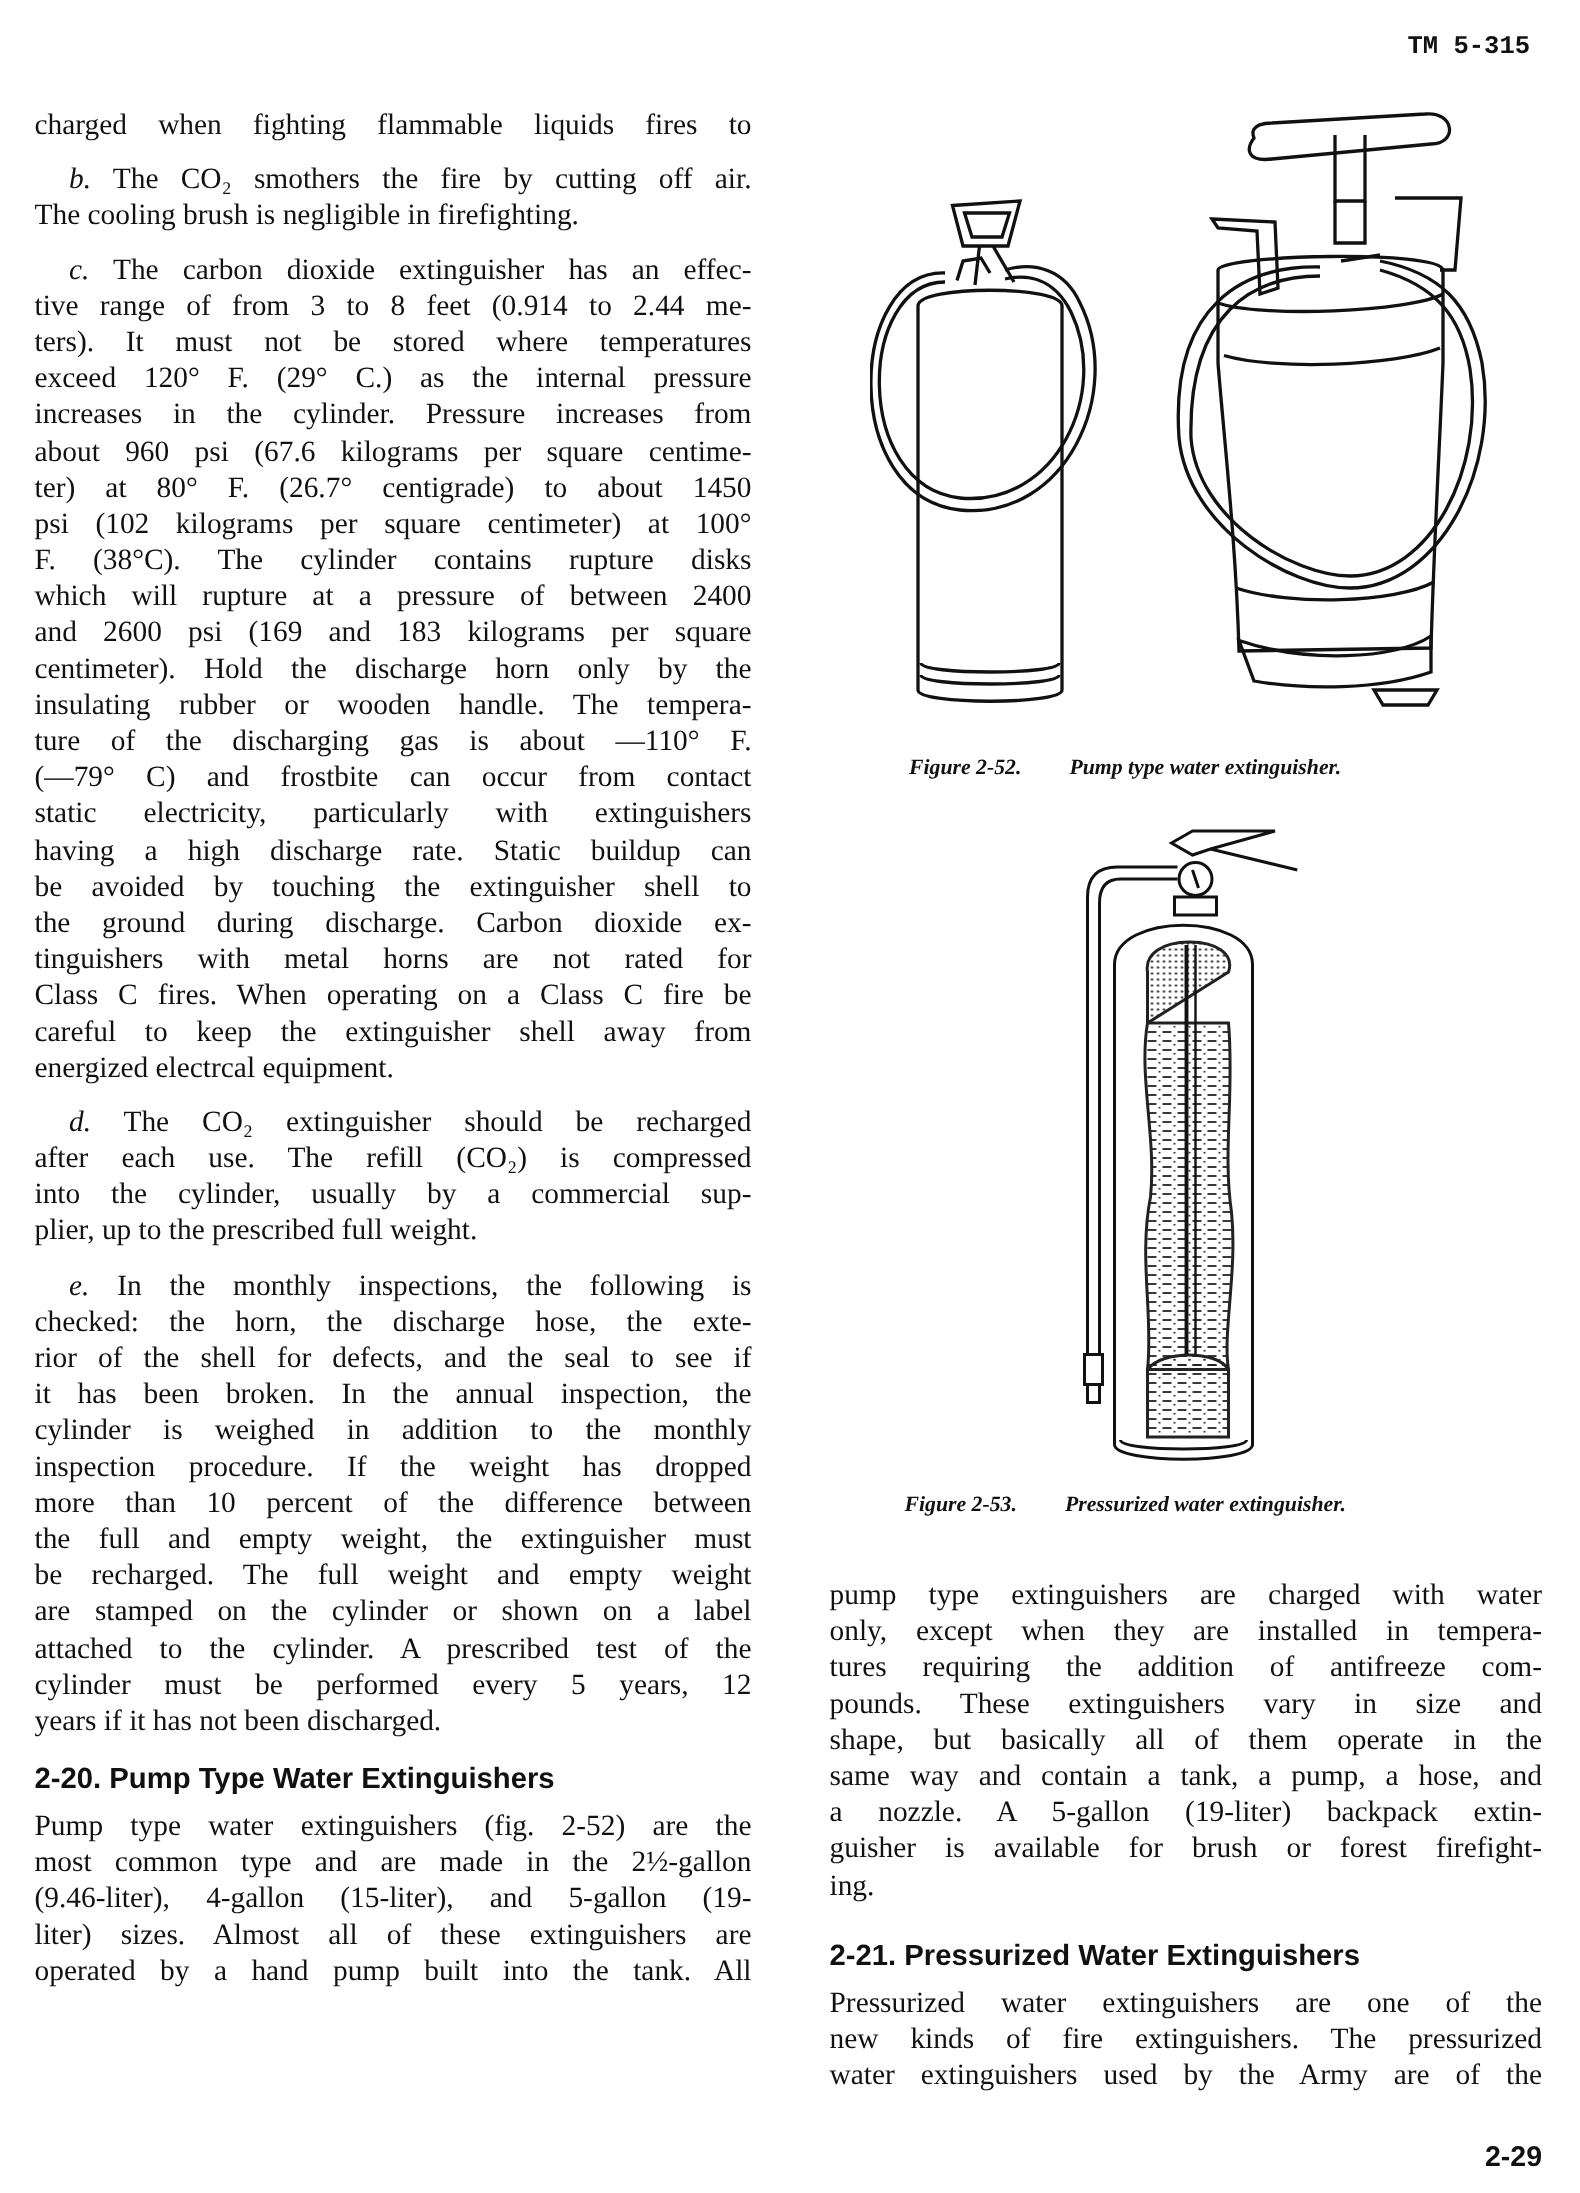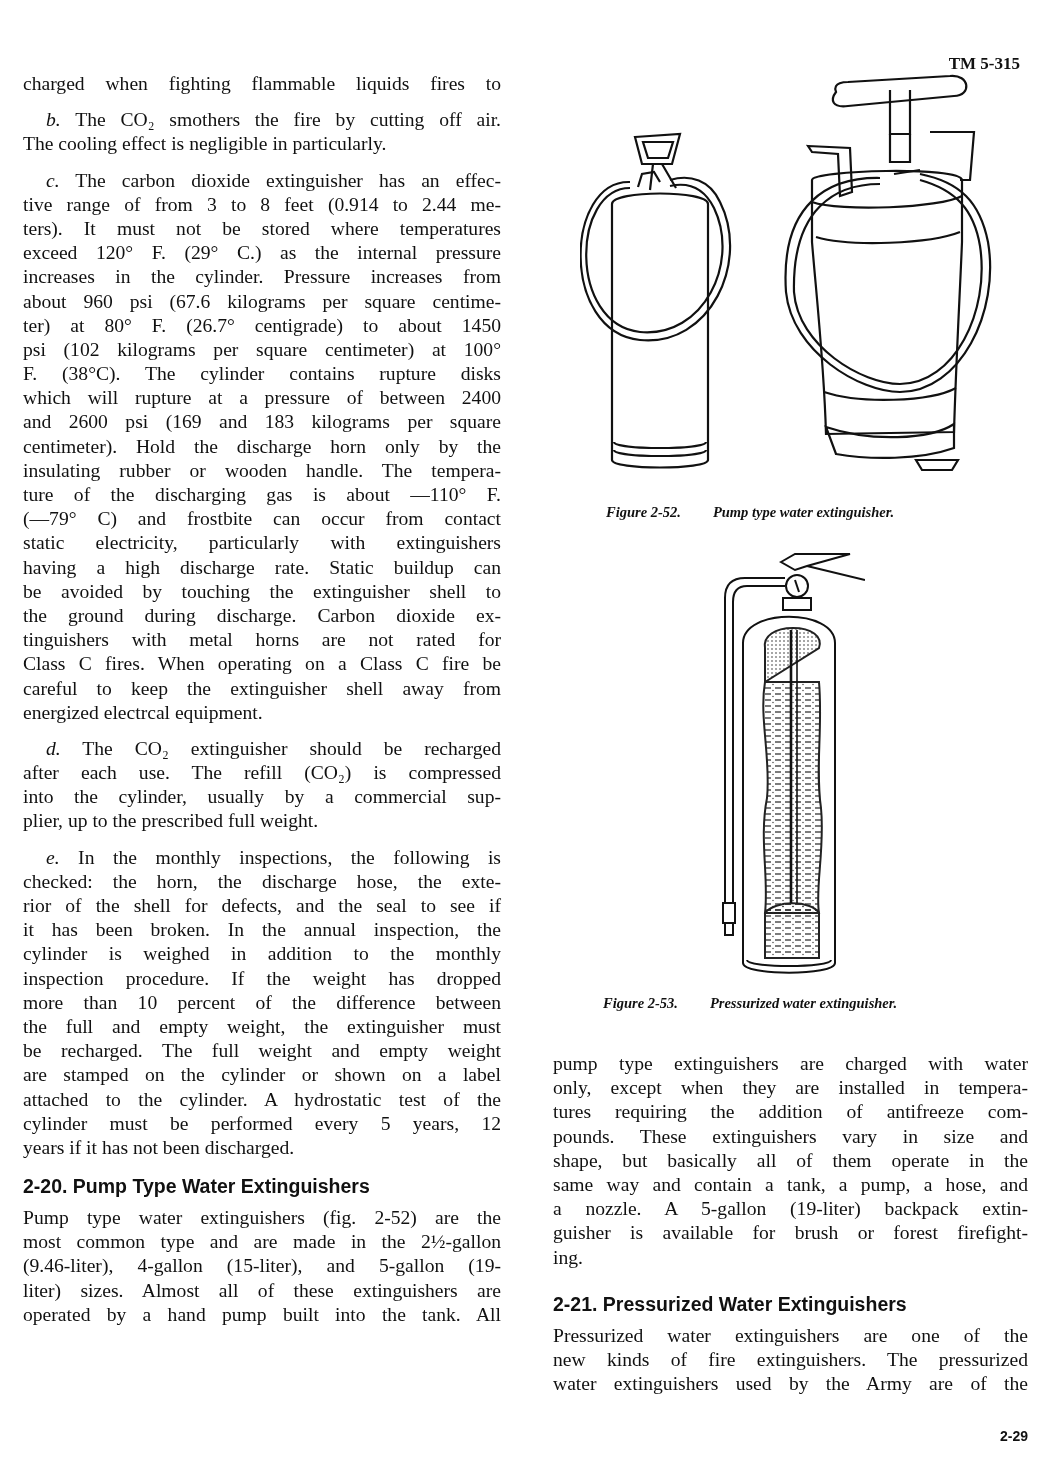--- a/index.html
+++ b/index.html
@@ -16,27 +16,27 @@
   .line.last { text-align-last: left; }
   .para { margin-bottom: 12px; }
   .indent { padding-left: 23px; box-sizing: border-box; }
   .heading {
     font-family: "Liberation Sans", "DejaVu Sans", sans-serif;
     font-weight: bold; font-size: 19.5px; line-height: 24px;
     margin: 14px 0 8px 0; white-space: nowrap;
   }
   .runhead {
     position: absolute; top: 22px; right: 33px;
-    font-family: Liberation Serif, serif;
-    font-weight: bold; font-size: 17px; margin-top: 32px;
+    font-family: Liberation Mono, monospace;
+    font-weight: bold; font-size: 17px;
   }
   .folio {
     position: absolute; top: 1428px; right: 25px;
     font-family: "Liberation Sans", "DejaVu Sans", sans-serif;
-    font-weight: bold; font-size: 14px;
+    font-weight: bold; font-size: 19px;
   }
   .caption {
     position: absolute; font-family: "Liberation Serif", "DejaVu Serif", serif;
     font-style: italic; font-size: 14.5px; white-space: nowrap;
   }
   .caption .num { font-weight: bold; margin-right: 32px; }
   .caption .txt { font-weight: bold; font-style: italic; }
   .fig { position: absolute; }
   i.lbl { font-style: italic; }
 </style>
@@ -45,21 +45,21 @@
 
 <div class="runhead">TM 5-315</div>
 
 <div class="col col-left">
   <div class="para">
     <span class="line">charged when fighting flammable liquids fires to</span>
   </div>
 
   <div class="para">
     <span class="line indent"><i class="lbl">b.</i><span> The CO₂ smothers the fire by cutting off air.</span></span>
-    <span class="line last">The cooling effect is negligible in particularly.</span>
+    <span class="line last">The cooling brush is negligible in firefighting.</span>
   </div>
 
   <div class="para" id="para-c">
       <span class="line indent"><i class="lbl">c.</i><span> The carbon dioxide extinguisher has an effec-</span></span>
       <span class="line">tive range of from 3 to 8 feet (0.914 to 2.44 me-</span>
       <span class="line">ters). It must not be stored where temperatures</span>
       <span class="line">exceed 120° F. (29° C.) as the internal pressure</span>
       <span class="line">increases in the cylinder. Pressure increases from</span>
       <span class="line">about 960 psi (67.6 kilograms per square centime-</span>
       <span class="line">ter) at 80° F. (26.7° centigrade) to about 1450</span>
@@ -90,21 +90,21 @@
       <span class="line indent"><i class="lbl">e.</i><span> In the monthly inspections, the following is</span></span>
       <span class="line">checked: the horn, the discharge hose, the exte-</span>
       <span class="line">rior of the shell for defects, and the seal to see if</span>
       <span class="line">it has been broken. In the annual inspection, the</span>
       <span class="line">cylinder is weighed in addition to the monthly</span>
       <span class="line">inspection procedure. If the weight has dropped</span>
       <span class="line">more than 10 percent of the difference between</span>
       <span class="line">the full and empty weight, the extinguisher must</span>
       <span class="line">be recharged. The full weight and empty weight</span>
       <span class="line">are stamped on the cylinder or shown on a label</span>
-      <span class="line">attached to the cylinder. A hydrostatic test of the</span>
+      <span class="line">attached to the cylinder. A prescribed test of the</span>
       <span class="line">cylinder must be performed every 5 years, 12</span>
       <span class="line last">years if it has not been discharged.</span>
     </div>
 
   <div class="heading">2-20. Pump Type Water Extinguishers</div>
   <div id="sec-220">
       <span class="line">Pump type water extinguishers (fig. 2-52) are the</span>
       <span class="line">most common type and are made in the 2½-gallon</span>
       <span class="line">(9.46-liter), 4-gallon (15-liter), and 5-gallon (19-</span>
       <span class="line">liter) sizes. Almost all of these extinguishers are</span>

